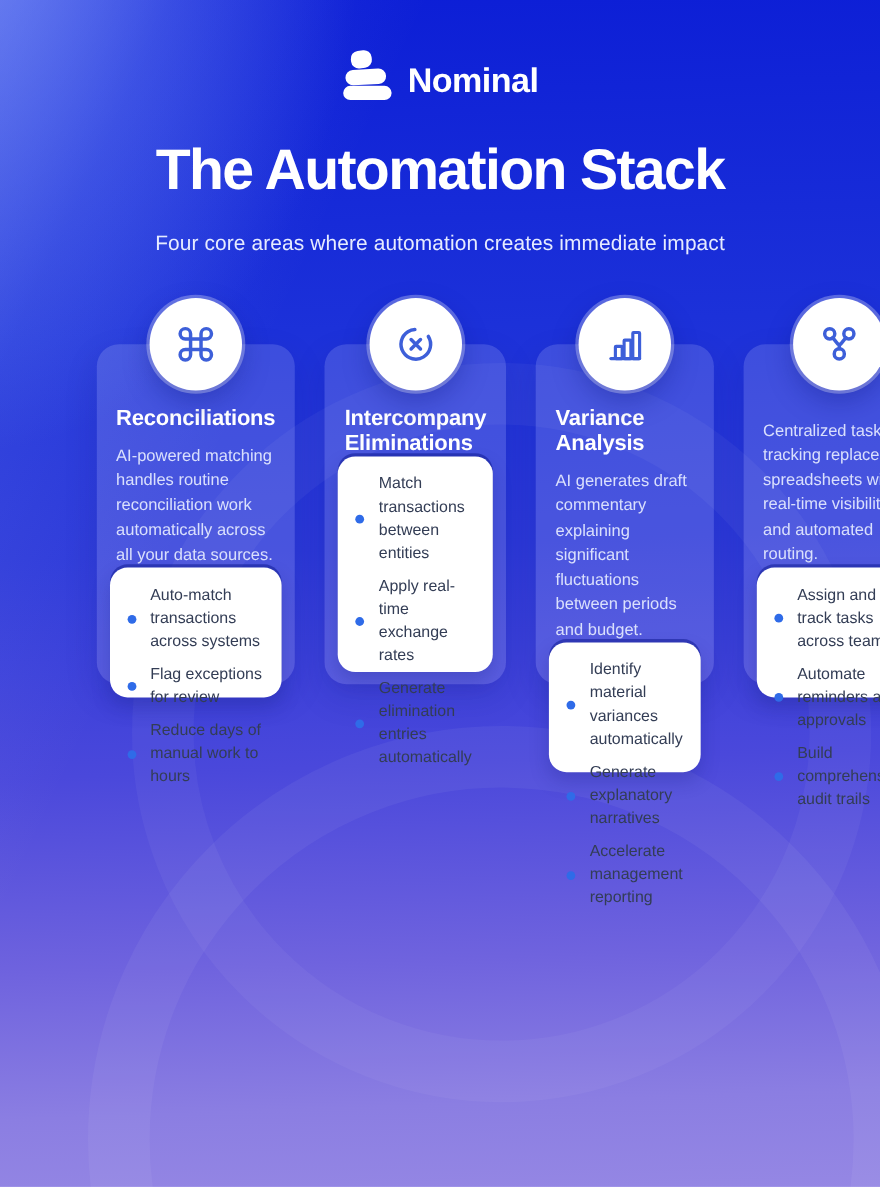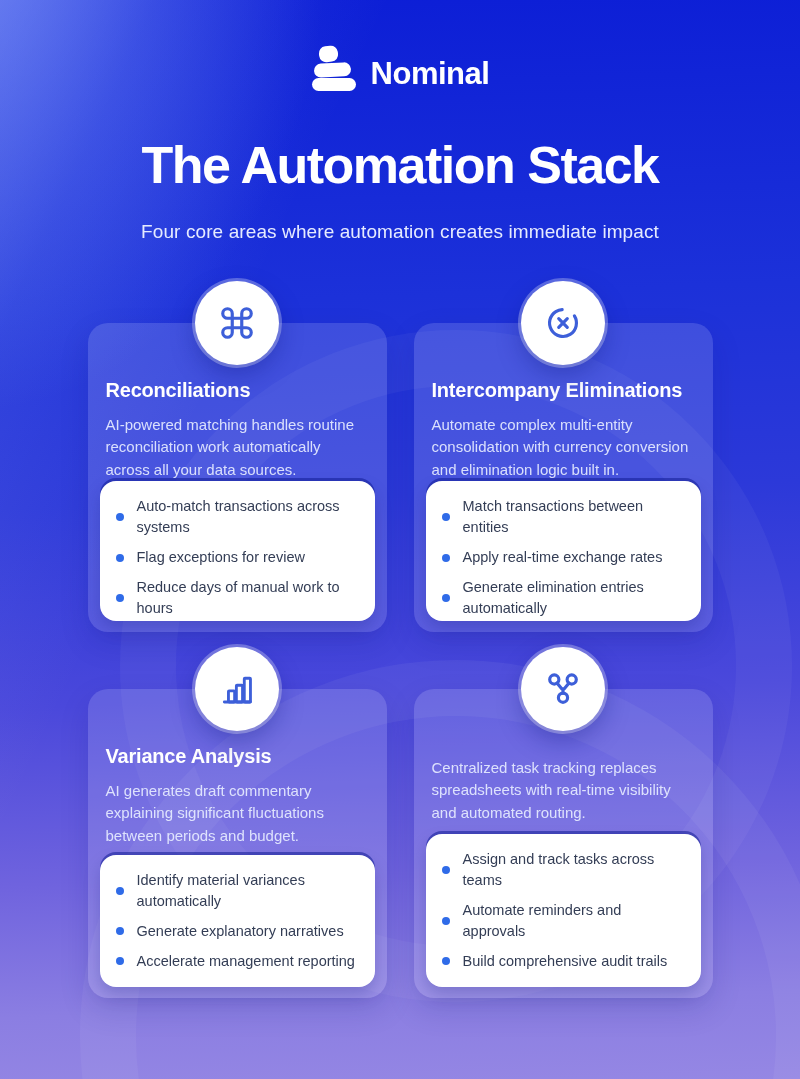--- a/index.html
+++ b/index.html
@@ -14,25 +14,25 @@
   .bg-arc{position:absolute;border-radius:50%;border:56px solid rgba(255,255,255,0.045);pointer-events:none;}
   .bg-arc.a1{width:560px;height:560px;left:120px;top:330px;}
   .bg-arc.a2{width:640px;height:640px;left:80px;top:660px;border-color:rgba(255,255,255,0.05);}
 
   .page{position:relative;z-index:2;}
 
   
   .logo-row{display:flex;align-items:flex-end;justify-content:center;gap:14px;padding-top:44px;}
   .logo-mark{width:46px;height:48px;display:block;}
   .logo-text{color:#ffffff;font-size:31px;font-weight:600;letter-spacing:-0.5px;}
-  .title{margin:46px 0 0;text-align:center;color:#ffffff;font-size:52px;font-weight:700;letter-spacing:-1.5px;line-height:1.05;}
+  .title{margin:36px 0 0;text-align:center;color:#ffffff;font-size:52px;font-weight:700;letter-spacing:-1.5px;line-height:1.05;}
   .subtitle{margin:28px 0 0;text-align:center;color:#e6ebff;font-size:19px;font-weight:400;letter-spacing:0.1px;}
 
   
-  .grid{width:625px;margin:38px auto 0;display:grid;grid-template-columns:1fr 1fr;column-gap:27px;row-gap:15px;}
+  .grid{width:625px;margin:38px auto 0;display:grid;grid-template-columns:1fr 1fr 1fr 1fr;column-gap:27px;row-gap:15px;}
   .card-wrap{position:relative;padding-top:42px;}
   .icon-circle{
     position:absolute;top:0;left:50%;transform:translateX(-50%);
     width:84px;height:84px;border-radius:50%;background:#ffffff;z-index:3;
     display:flex;align-items:center;justify-content:center;
     box-shadow:0 0 0 3px rgba(255,255,255,0.28), 0 10px 24px rgba(12,22,130,0.35);
   }
   .icon-circle svg{width:38px;height:38px;display:block;}
   .card{
     position:relative;height:309px;box-sizing:border-box;border-radius:20px;
@@ -100,21 +100,20 @@
 
   <div class="card-wrap">
     <div class="icon-circle">
           <svg viewBox="0 0 24 24" fill="none" stroke="#3d5fd9" stroke-width="2" stroke-linecap="round">
             <circle cx="12" cy="12" r="8.5" stroke-dasharray="44 9.4" transform="rotate(-32 12 12)"></circle>
             <path d="M9.3 9.3l5.4 5.4M14.7 9.3l-5.4 5.4"></path>
           </svg>
         </div>
     <div class="card">
       <div class="card-title">Intercompany Eliminations</div>
-      <div class="card-desc">Automate complex multi-entity consolidation with currency conversion and elimination logic built in.</div>
       <div class="list-box">
             <div class="bullet-row">
               <span class="bullet-dot"></span>
               <span class="bullet-text">Match transactions between entities</span>
             </div>
             <div class="bullet-row">
               <span class="bullet-dot"></span>
               <span class="bullet-text">Apply real-time exchange rates</span>
             </div>
             <div class="bullet-row">

